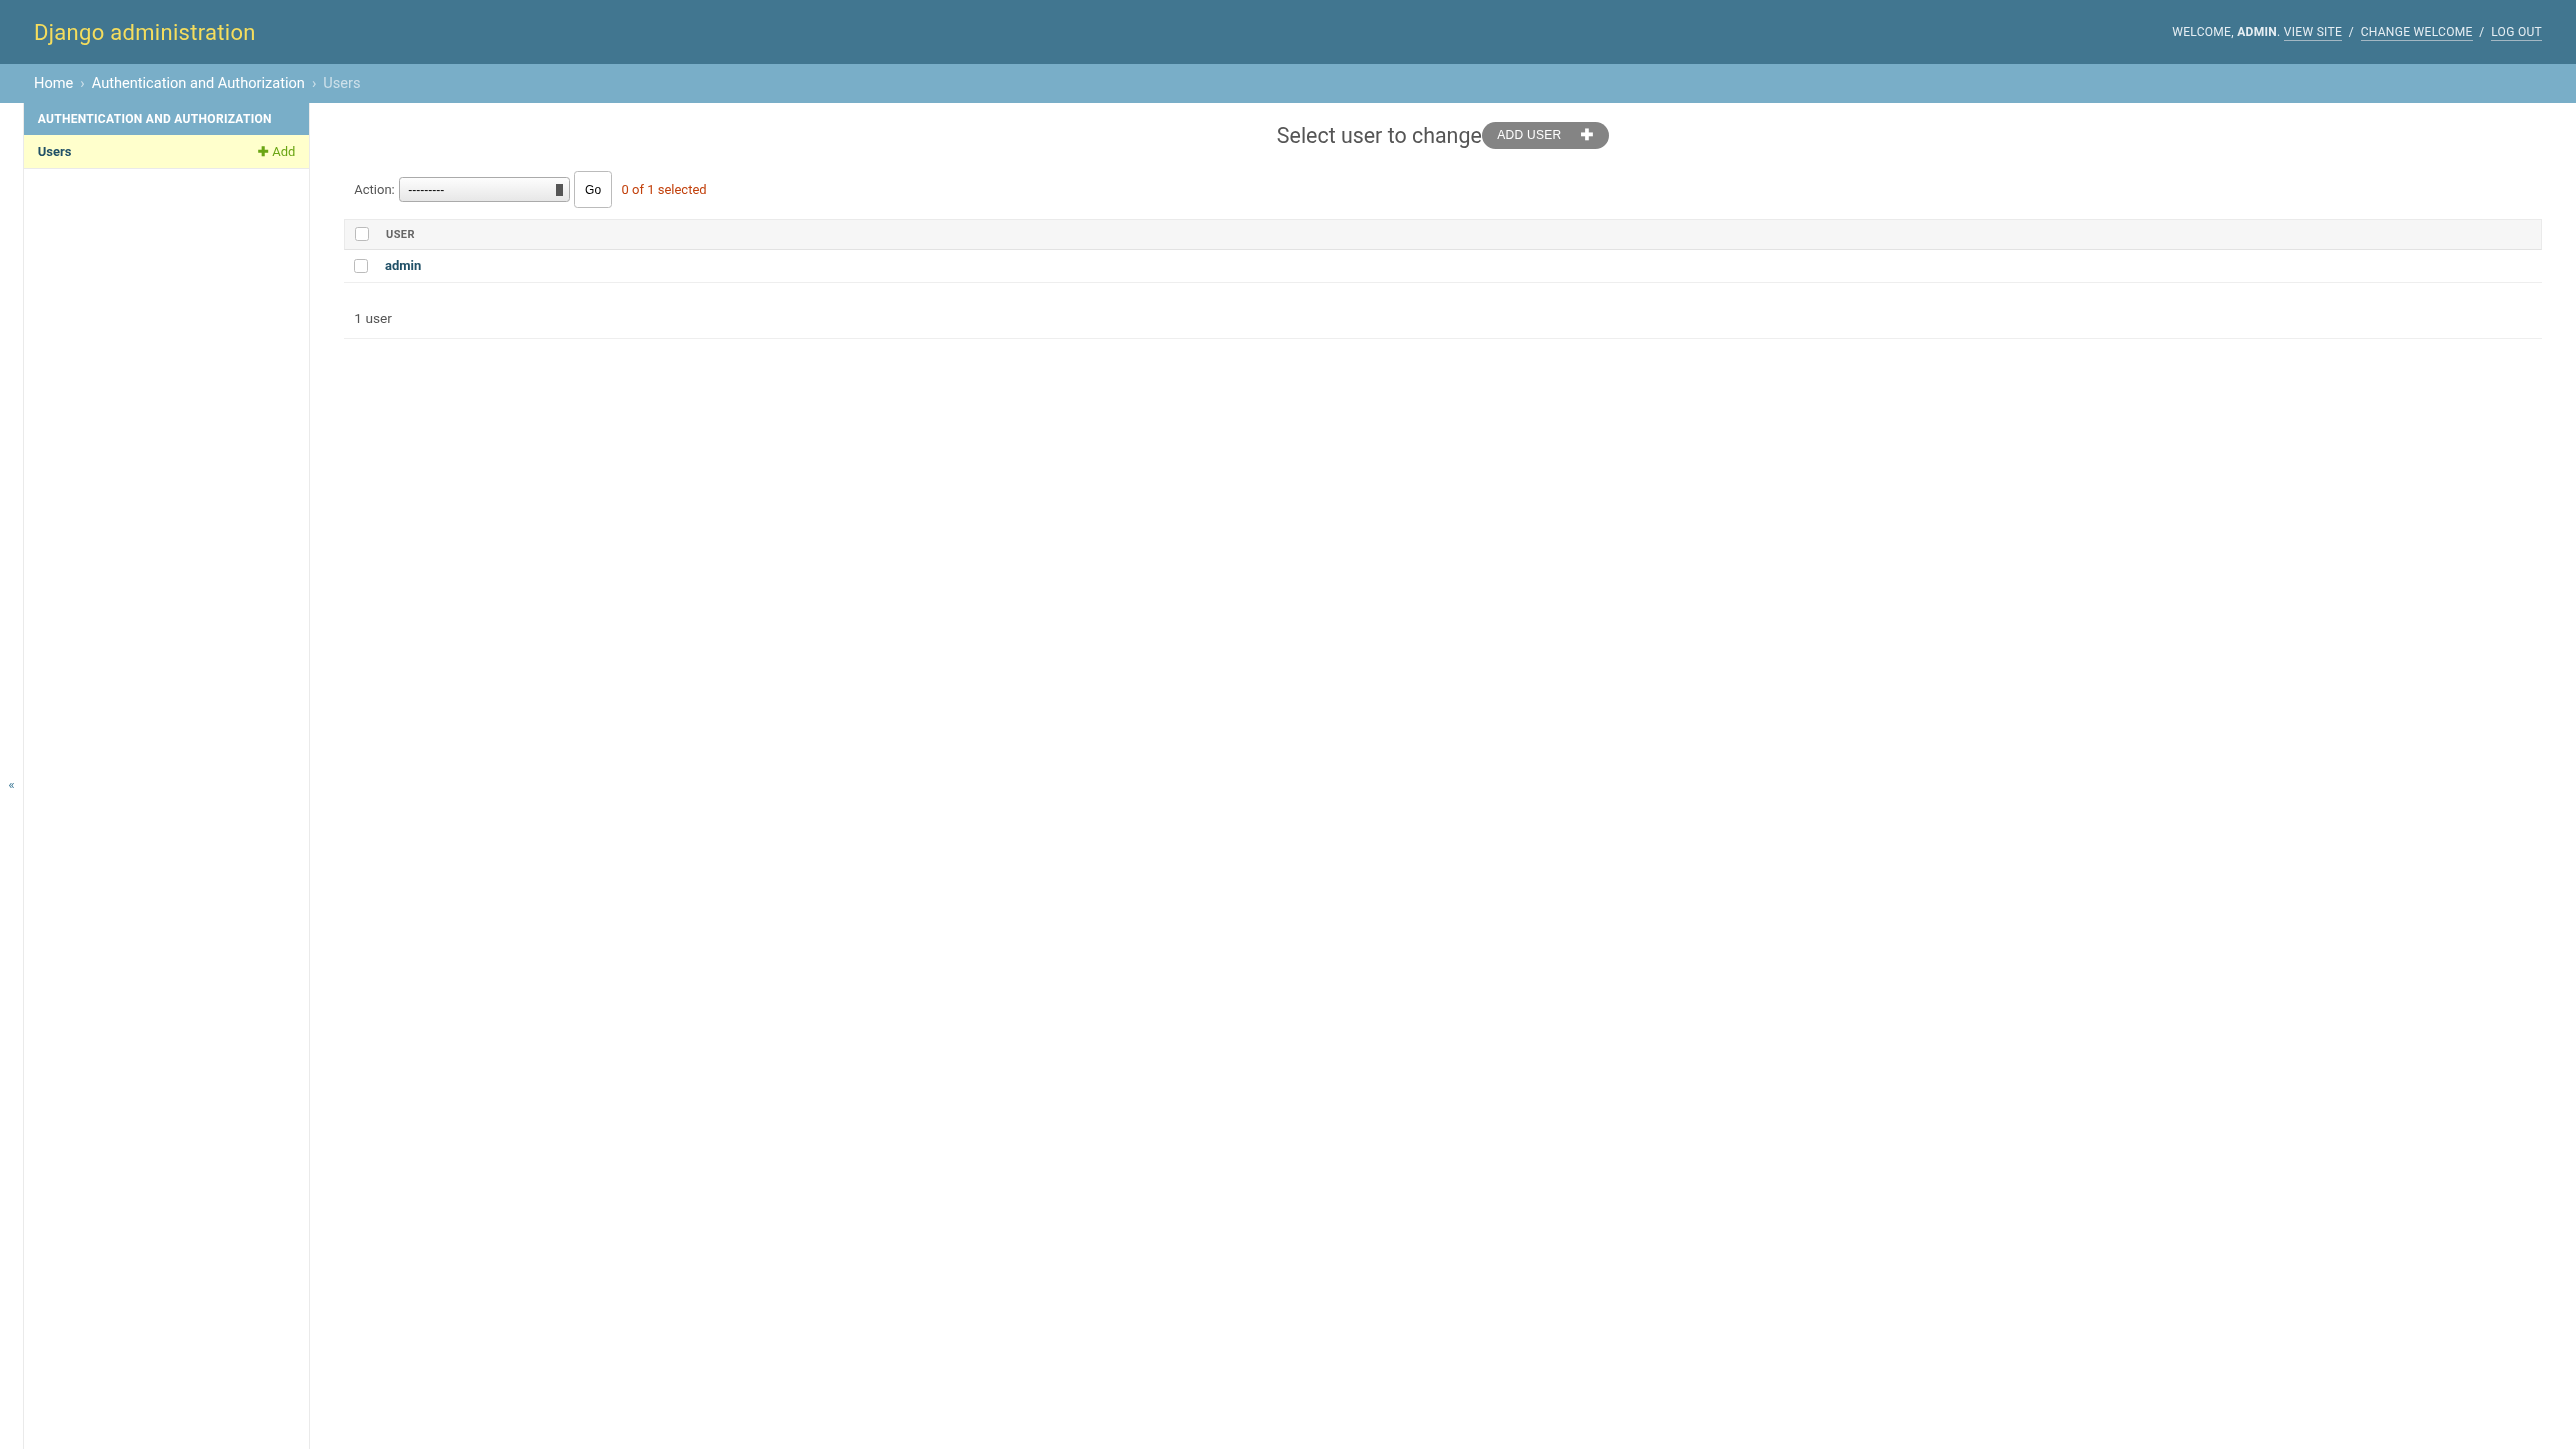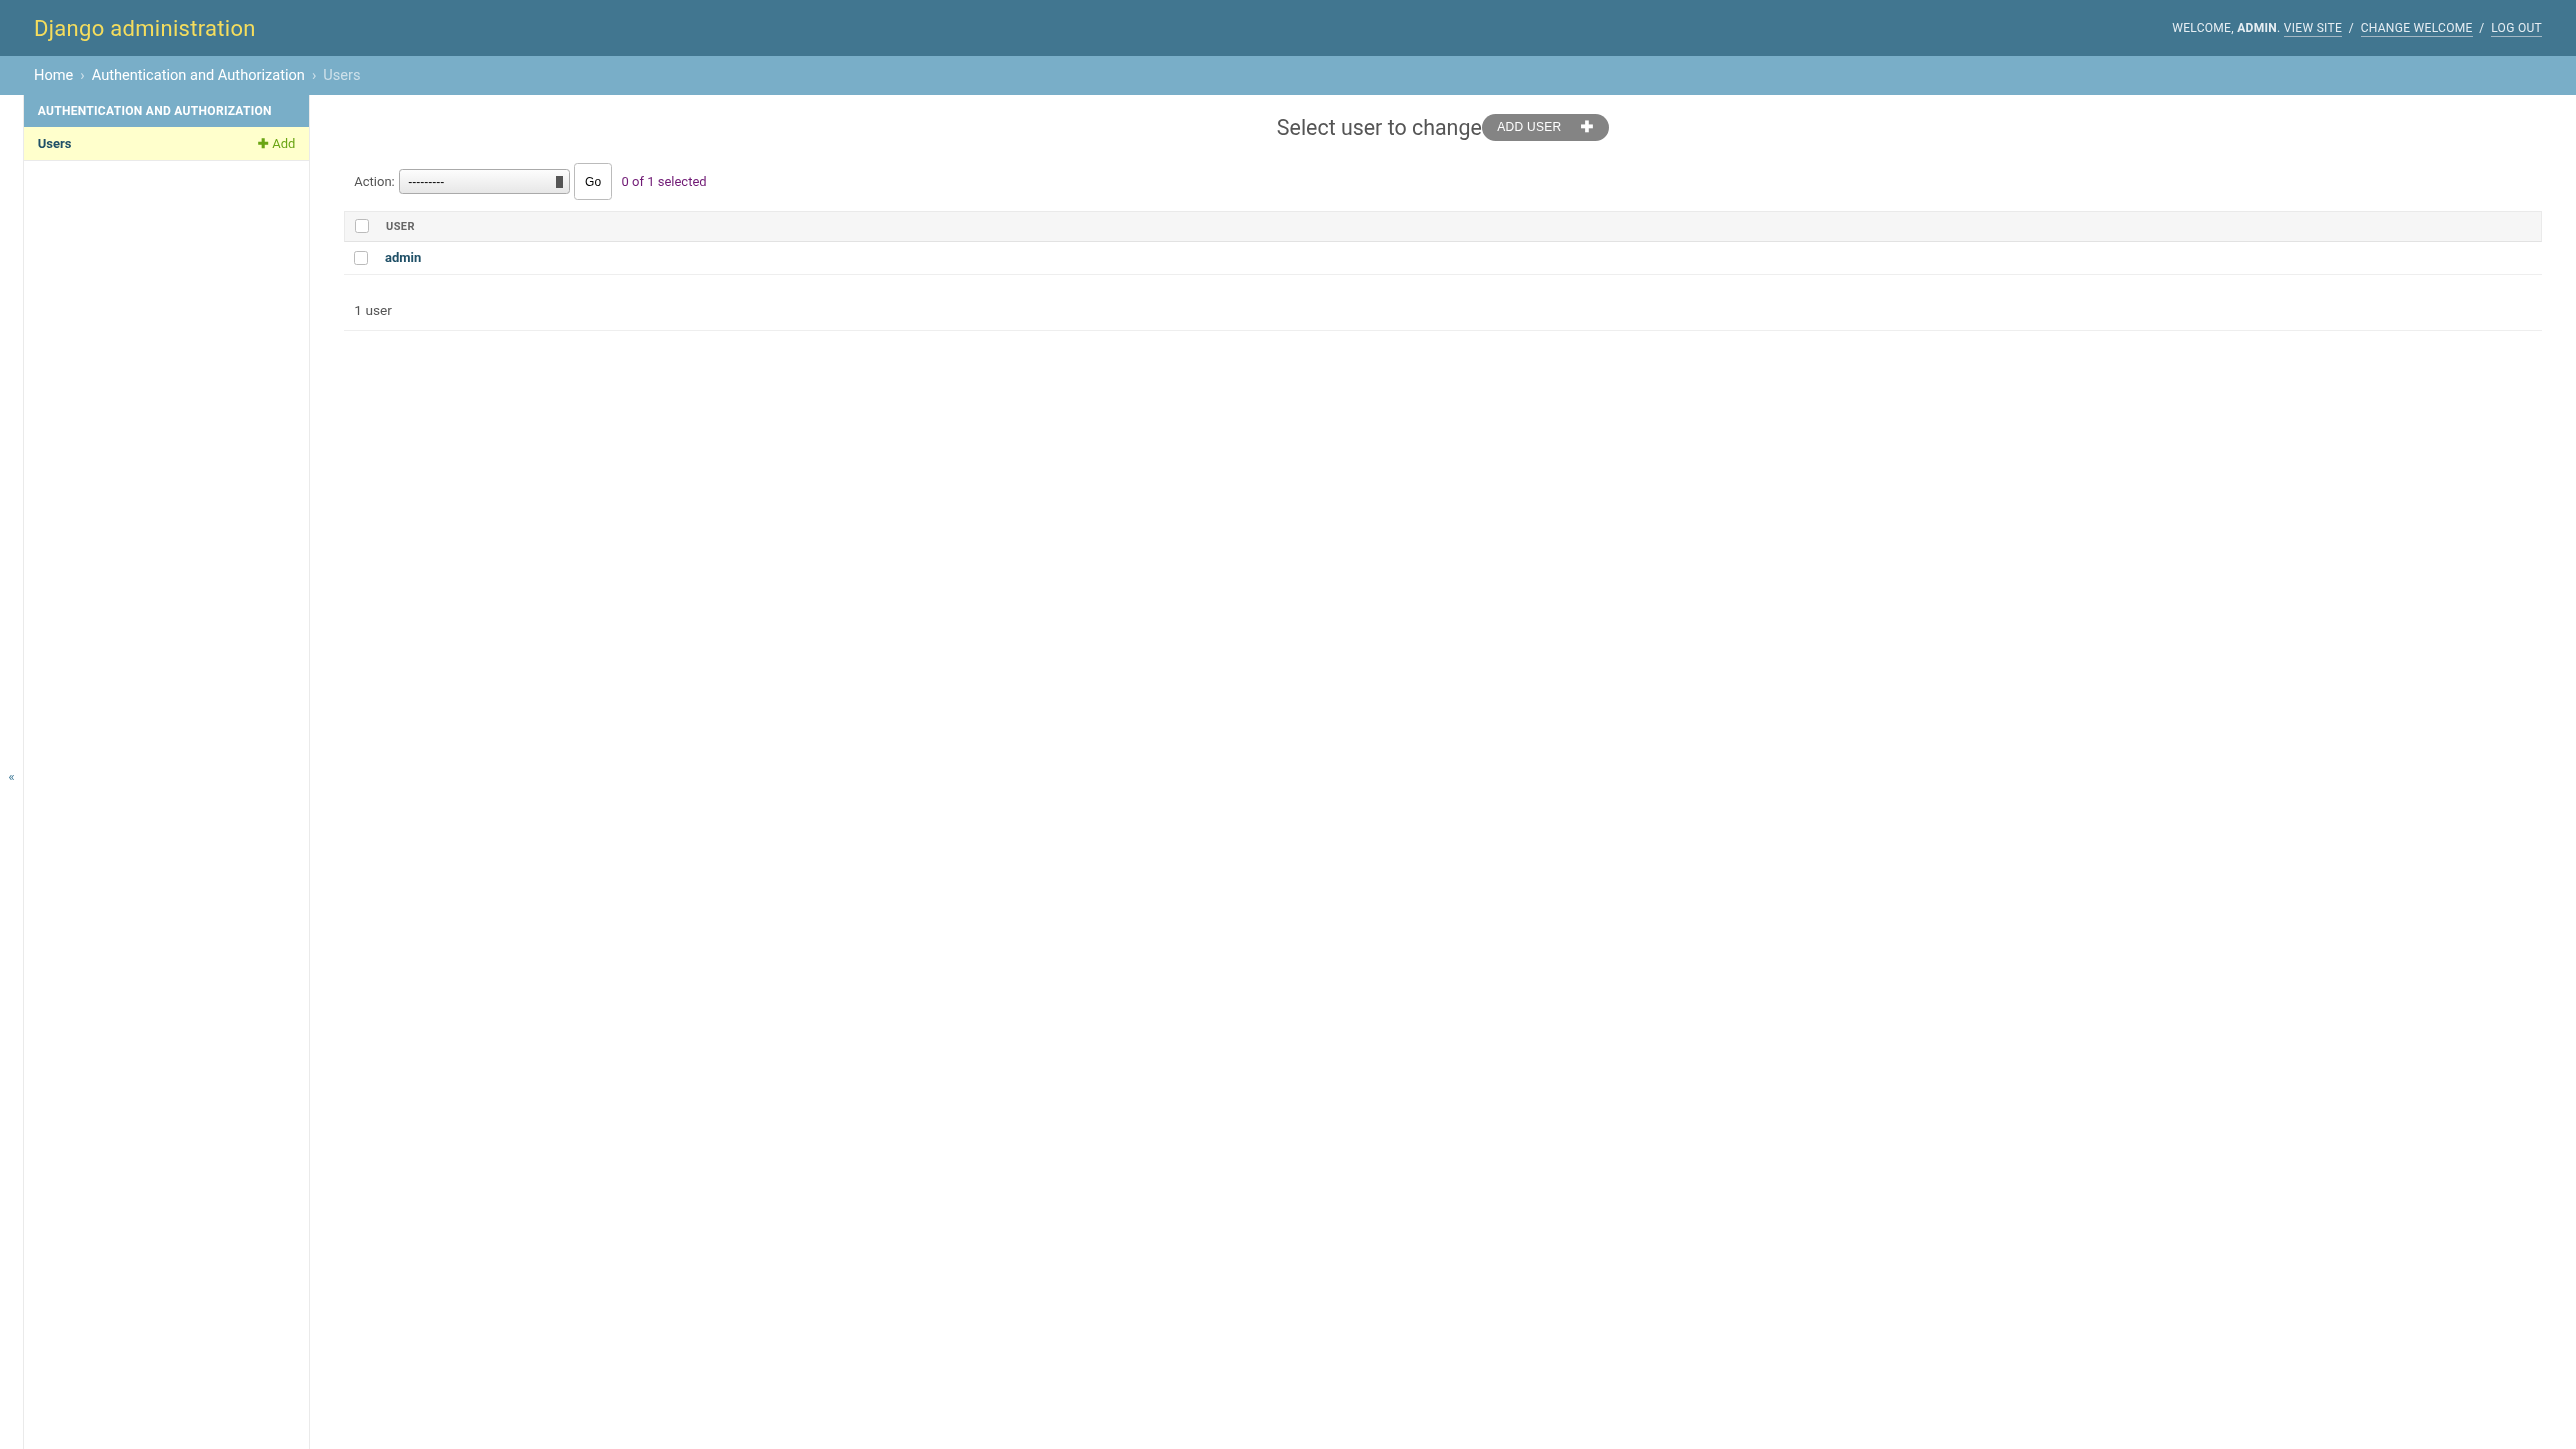--- a/index.html
+++ b/index.html
@@ -1,18 +1,18 @@
 <!DOCTYPE html>
 <html style="font-size:13.7px"><head>
 <meta charset="utf-8">
 <style>
 * { box-sizing: border-box; margin: 0; padding: 0; }
 body { font-family: -apple-system, BlinkMacSystemFont, "Segoe UI", Roboto, Helvetica, Arial, sans-serif; font-size: 12px; color: #333; background: #fff; }
 
-.header { background: #417690; color: #fff; display: flex; align-items: center; justify-content: space-between; padding: 0 34px; height: 56px; }
+.header { background: #417690; color: #fff; display: flex; align-items: center; justify-content: space-between; padding: 0 34px; height: 64px; }
 .site-title { color: #f5dd5d; font-size: 22px; font-weight: 400; letter-spacing: 0.3px; }
 .user-tools { color: #e6eef3; font-size: 12px; letter-spacing: 0.3px; }
 .user-tools a { color: #e6eef3; text-decoration: none; border-bottom: 0.9px solid #a4b8c4; padding-bottom: 0.9px; }
 .user-tools .sep { margin: 0 3.4px; }
 
 .breadcrumbs { background: #79aec8; color: #cde0ea; padding: 10.3px 34px; font-size: 14.6px; }
 .breadcrumbs a { color: #fff; text-decoration: none; }
 .breadcrumbs .divider { color: #cde0ea; margin: 0 3.4px; }
 
 .layout { display: flex; min-height: calc(100vh - 87px); }
@@ -31,21 +31,21 @@
 .add-user-btn { background: #848484; color: #fff; border: none; border-radius: 15.4px; padding: 6.9px 15.4px; font-size: 12px; font-weight: 500; letter-spacing: 0.3px; display: flex; align-items: center; gap: 19px; cursor: pointer; }
 .add-user-btn .plus-icon { font-weight: 700; font-size: 15.4px; line-height: 12px; }
 
 .actions-bar { display: flex; align-items: center; gap: 4px; margin-bottom: 10.3px; padding-left: 10.3px; }
 .actions-bar label { font-size: 13px; color: #555; }
 .actions-select { height: 25px; padding: 1.7px 20.6px 1.7px 8.6px; font-size: 12px; border: 0.9px solid #aaa; border-radius: 3.4px; background: linear-gradient(#fdfdfd, #e7e7e7); appearance: none; -webkit-appearance: none; position: relative; min-width: 171px; }
 .select-wrap { position: relative; display: inline-block; }
 .select-wrap::after { content: ""; position: absolute; right: 6.9px; top: 50%; transform: translateY(-50%); width: 6.9px; height: 12px; background: linear-gradient(#555, #555); -webkit-mask: none; }
 .select-arrows { position: absolute; right: 6.9px; top: 50%; transform: translateY(-50%); display: flex; flex-direction: column; gap: 0.9px; font-size: 6.9px; line-height: 5.1px; color: #555; pointer-events: none; }
 .go-btn { height: 37px; padding: 0 10.3px; font-size: 12px; border: 0.9px solid #bbb; border-radius: 3.4px; background: #fff; cursor: pointer; }
-.selection-count { font-size: 13px; color: #701a75; margin-left: 5.1px; }
+.selection-count { font-size: 13px; color: #c2410c; margin-left: 5.1px; }
 
 .results { margin: 0 0 15.4px 0; }
 .results-header { background: #f6f6f6; border: 0.9px solid #eaeaea; border-bottom: 0.9px solid #e2e2e2; display: flex; align-items: center; padding: 7.7px 10.3px; gap: 17px; }
 .results-header .col-user { font-size: 11px; font-weight: 700; color: #666; letter-spacing: 0.4px; }
 .results-row { display: flex; align-items: center; padding: 8.6px 10.3px; gap: 17px; border-bottom: 0.9px solid #eee; }
 .results-row a.user-link { color: #205067; font-weight: 700; text-decoration: none; font-size: 13px; }
 .checkbox { width: 13.7px; height: 13.7px; border: 0.9px solid #bbb; border-radius: 2.6px; background: #fff; cursor: pointer; flex-shrink: 0; }
 
 .count-row { padding: 12px 10.3px; font-size: 13.7px; color: #555; border-bottom: 0.9px solid #eee; }
 </style>

